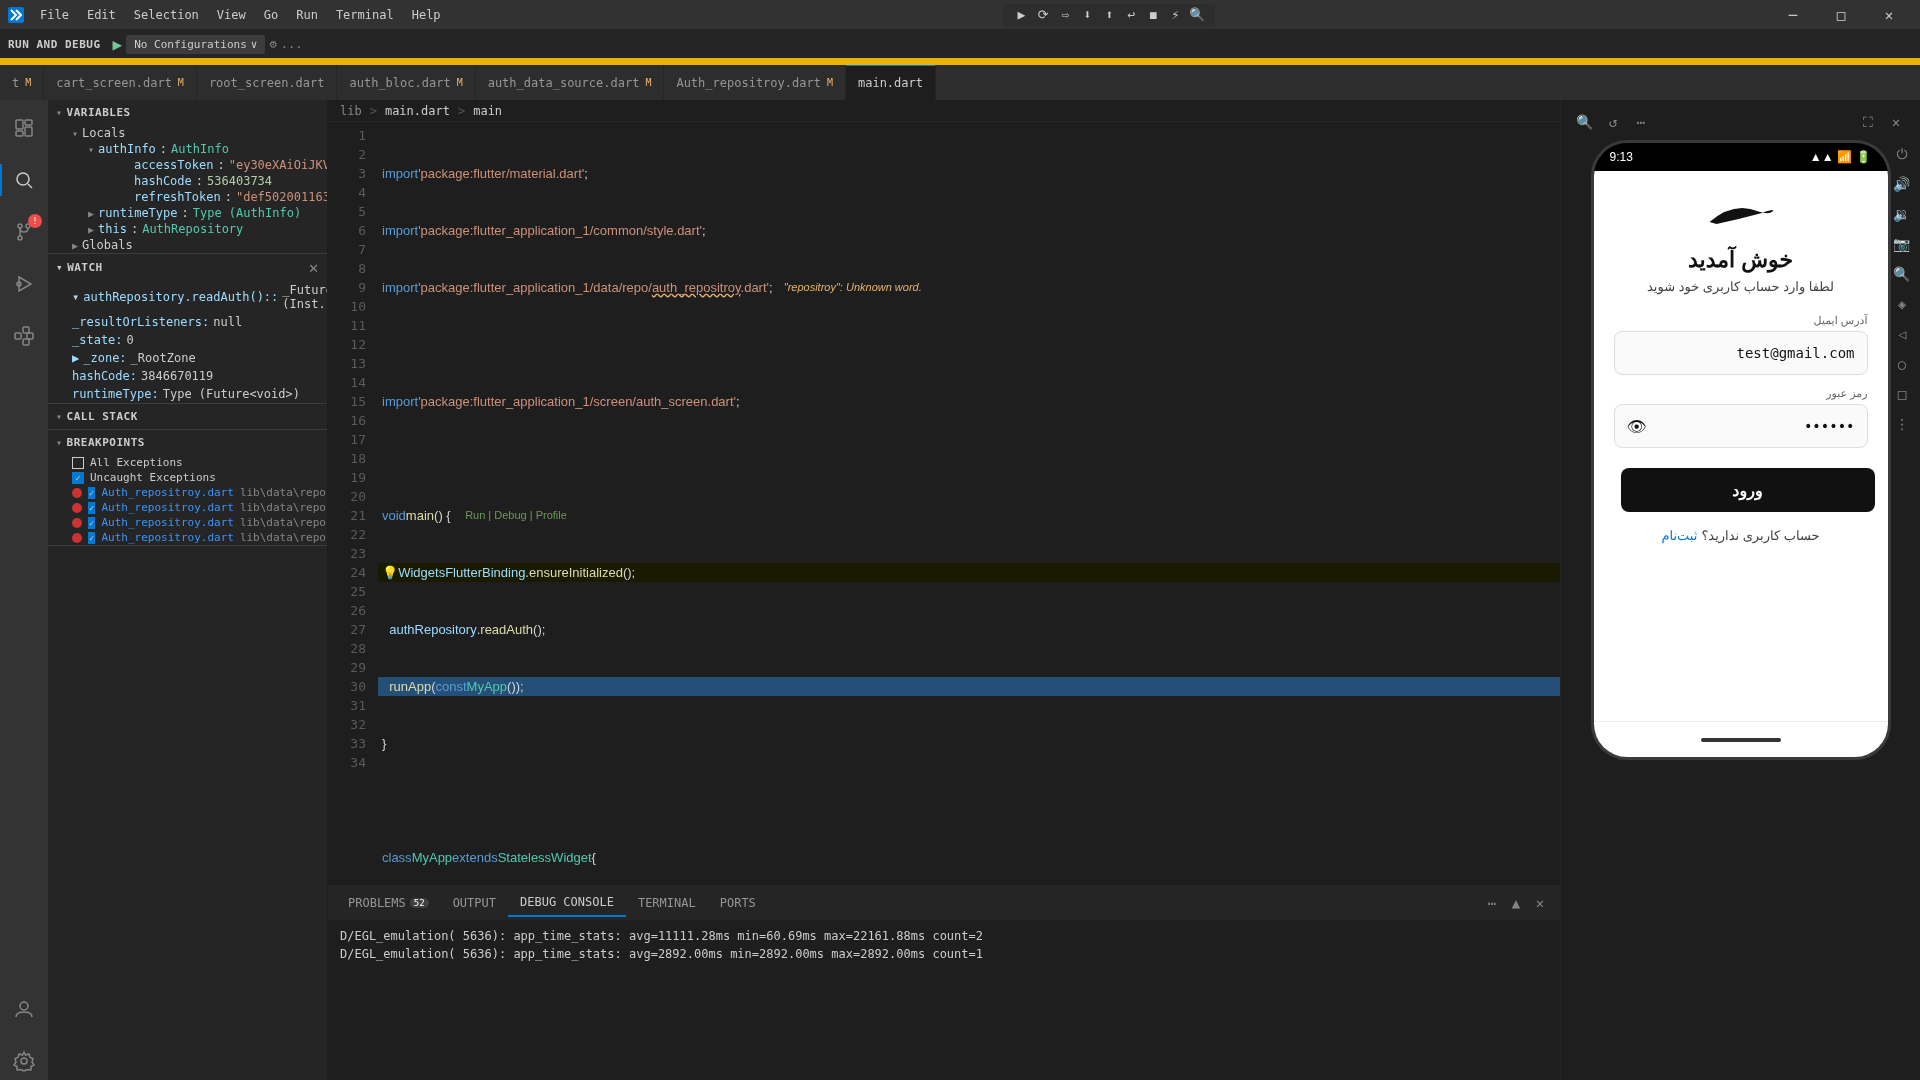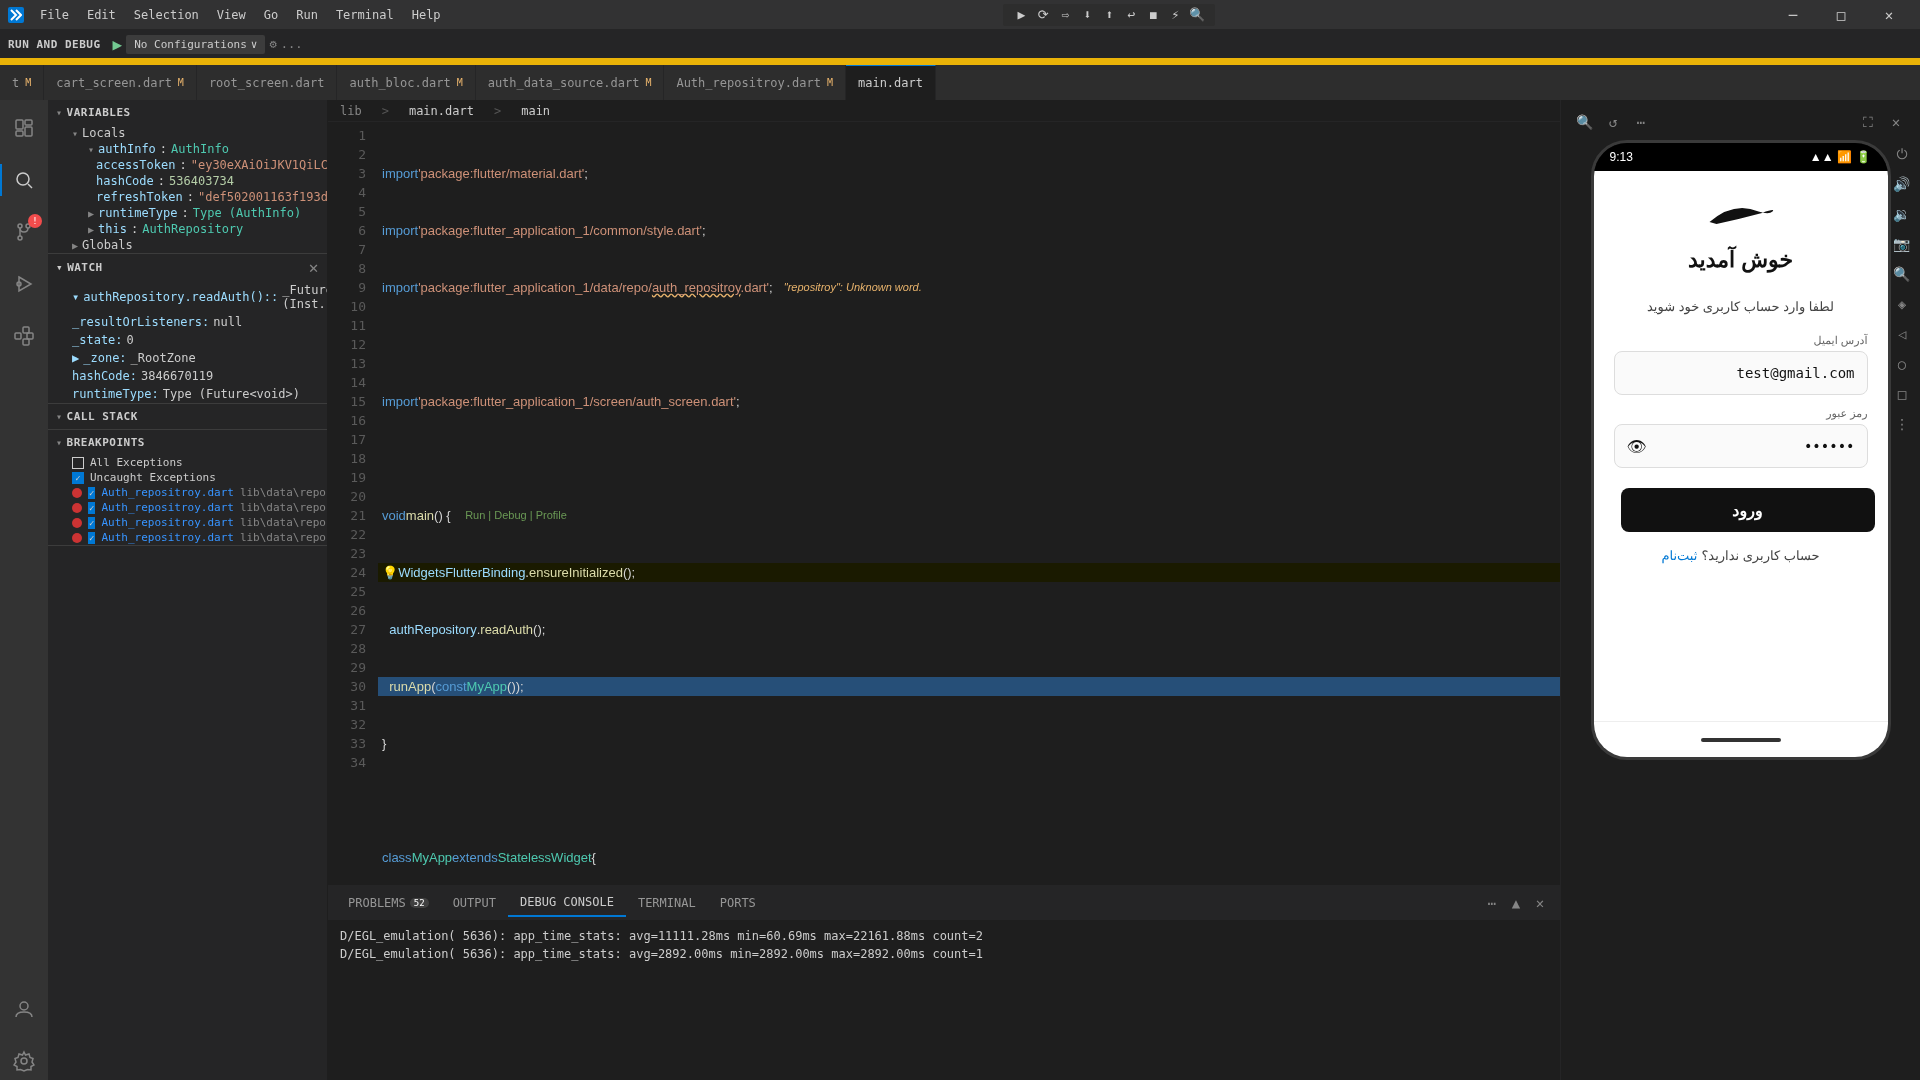--- a/index.html
+++ b/index.html
@@ -207,21 +207,21 @@
       color: #cccccc;
       font-size: 12px;
     }
     .tree-item .tree-key { color: #9cdcfe; }
     .tree-item .tree-value { color: #ce9178; }
     .tree-item .tree-value.num { color: #b5cea8; }
     .tree-item .tree-value.type { color: #4ec9b0; }
     .tree-item .chevron { color: #858585; font-size: 10px; }
     .tree-indent-1 { padding-left: 24px; }
     .tree-indent-2 { padding-left: 40px; }
-    .tree-indent-3 { padding-left: 48px; }
+    .tree-indent-3 { padding-left: 86px; }
 
     .watch-header {
       padding: 4px 8px;
       font-size: 11px;
       font-weight: 600;
       color: #cccccc;
       text-transform: uppercase;
       letter-spacing: 0.5px;
       display: flex;
       align-items: center;
@@ -269,21 +269,21 @@
       flex-direction: column;
     }
 
     
     .breadcrumb {
       height: 22px;
       background: #1e1e1e;
       display: flex;
       align-items: center;
       padding: 0 12px;
-      gap: 20px;
+      gap: 8px;
       font-size: 12px;
       color: #858585;
       border-bottom: 1px solid #252526;
     }
     .breadcrumb .sep { color: #555; }
     .breadcrumb .item { color: #cccccc; }
 
     
     .code-editor {
       flex: 1;
@@ -457,21 +457,20 @@
       margin-bottom: 6px;
       direction: rtl;
     }
     .welcome-subtitle {
       font-family: 'Segoe UI', sans-serif;
       font-size: 13px;
       color: #444;
       margin-bottom: 20px;
       direction: rtl;
       text-align: center;
-      margin-top: 20px;
     }
     .phone-input-group {
       width: 100%;
       margin-bottom: 12px;
     }
     .phone-input-label {
       font-family: 'Segoe UI', sans-serif;
       font-size: 11px;
       color: #666;
       direction: rtl;

